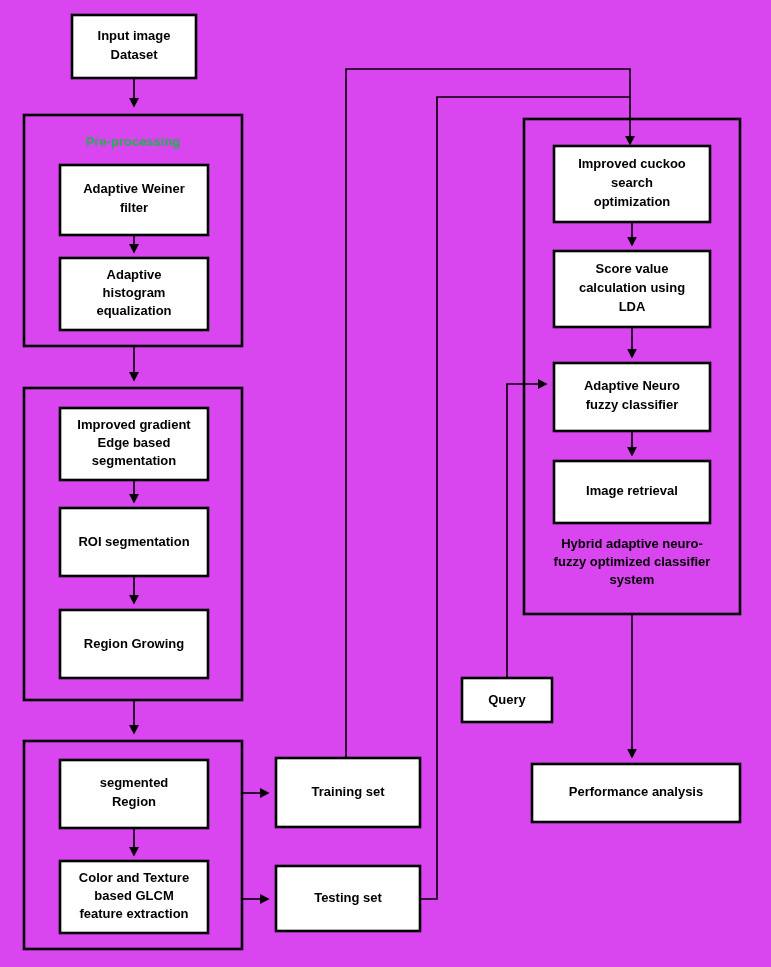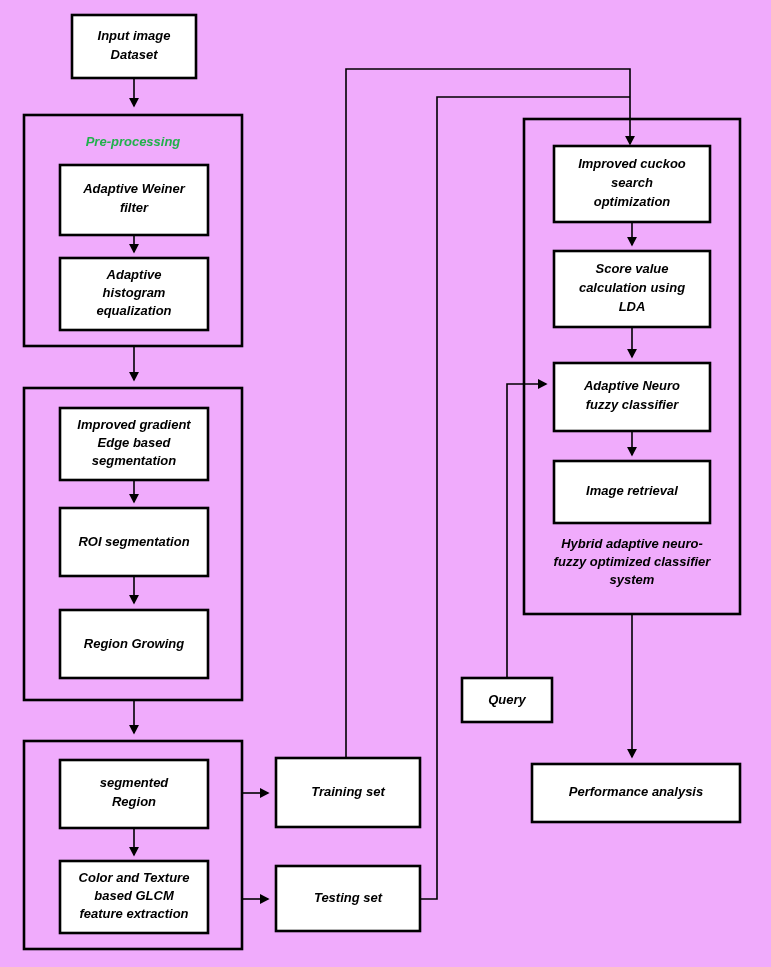--- a/index.html
+++ b/index.html
@@ -4,23 +4,22 @@
 <style>
   html, body {
     margin: 0;
     padding: 0;
     background: #ffffff;
   }
   #canvas {
     position: relative;
     width: 771px;
     height: 967px;
-    background: #f0abfc;
+    background: #d946ef;
     font-family: "Liberation Sans", sans-serif;
-    font-style: italic;
   }
   svg.flow {
     position: absolute;
     top: 0; left: 0;
     width: 771px;
     height: 967px;
   }
   .node-rect {
     fill: #ffffff;
     stroke: #000000;

